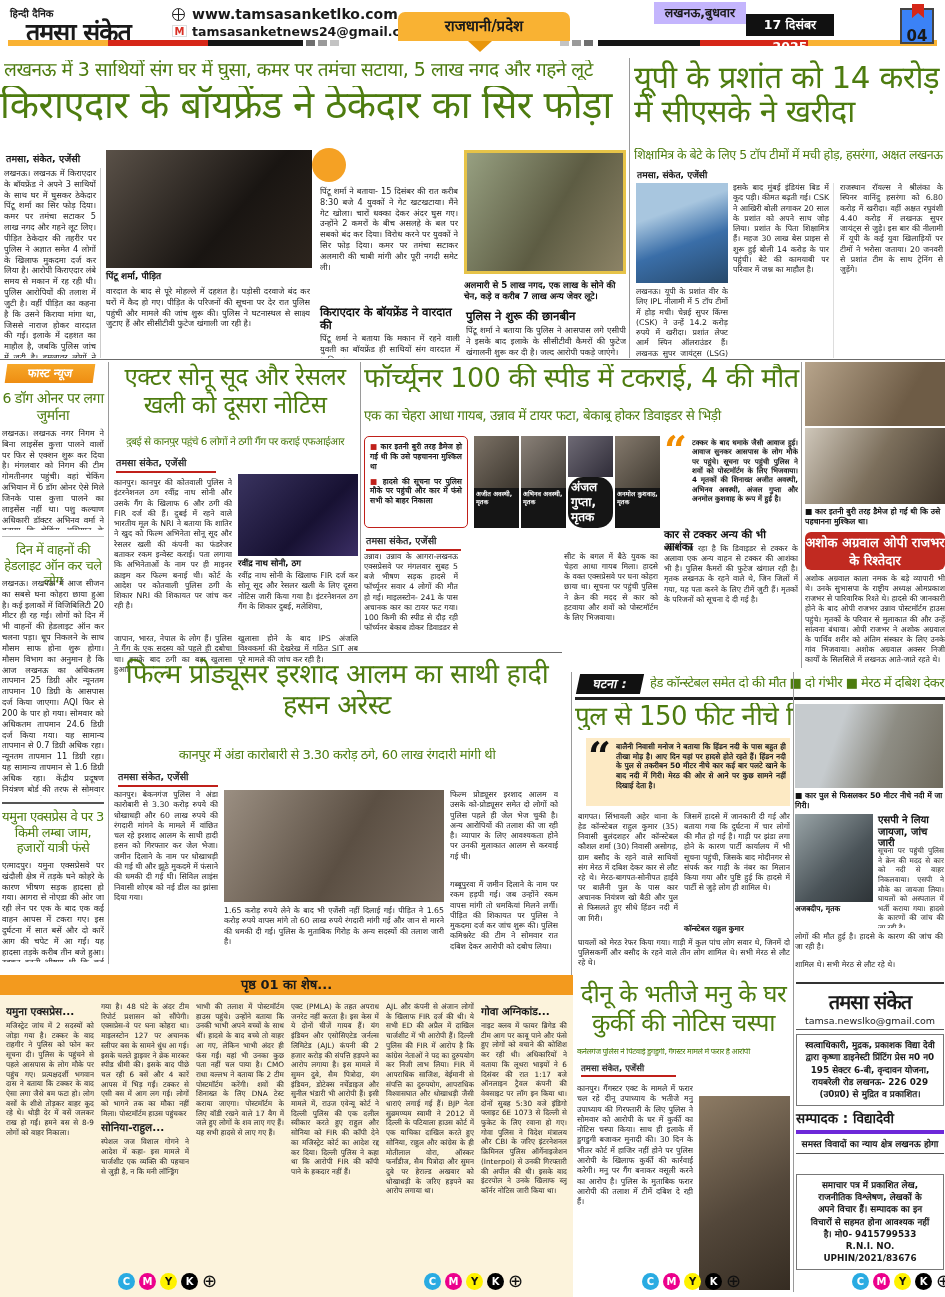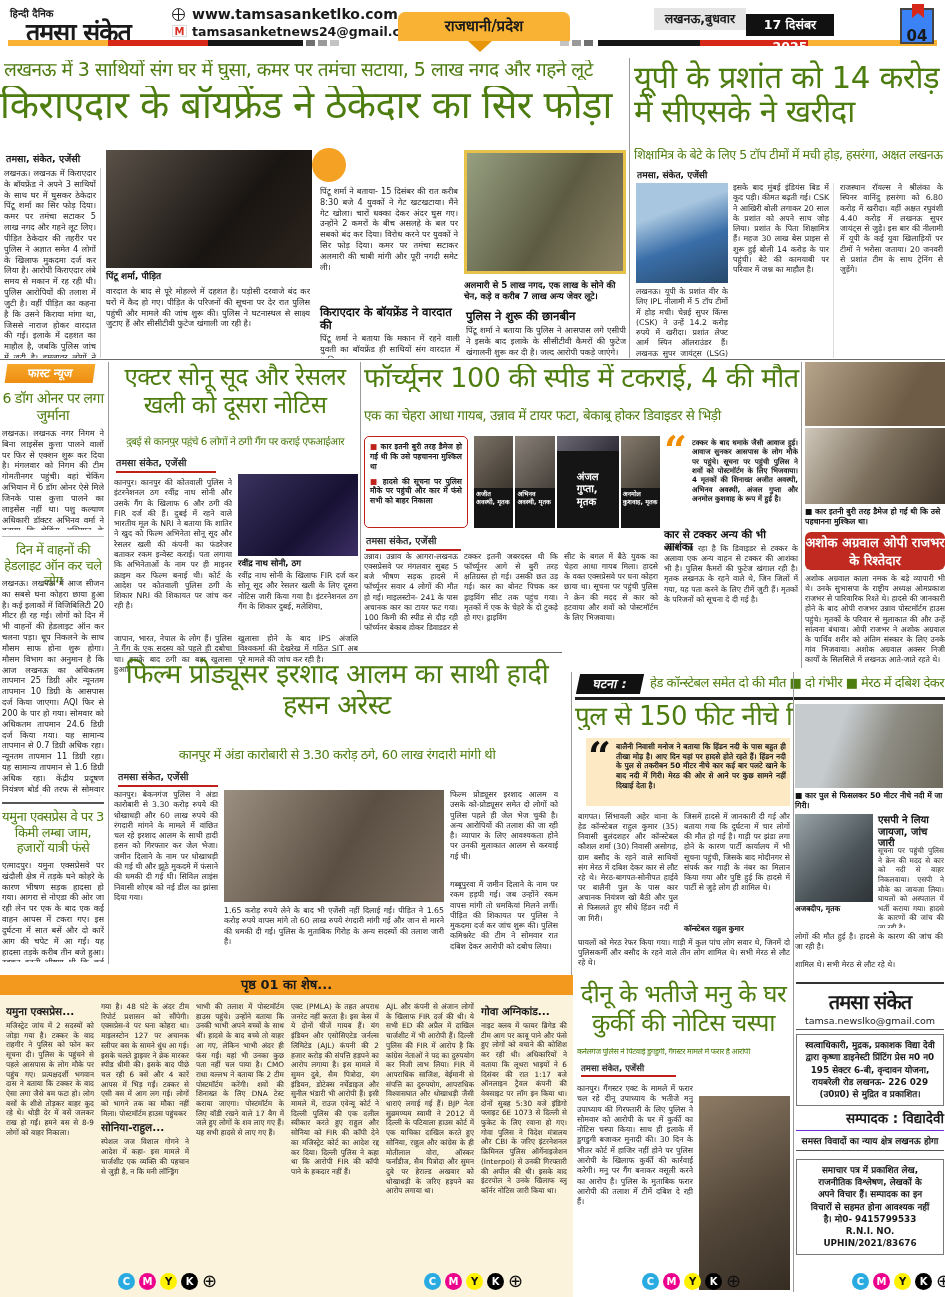--- a/index.html
+++ b/index.html
@@ -52,21 +52,21 @@
   <div class="abs" style="left:560px;top:40px;width:9px;height:6px;background:#c3c3c3;"></div>
   <div class="abs" style="left:572px;top:40px;width:9px;height:6px;background:#9a9a9a;"></div>
   <div class="abs" style="left:584px;top:40px;width:9px;height:6px;background:#6f6f6f;"></div>
   <div class="abs" style="left:598px;top:40px;width:102px;height:6px;background:#161616;"></div>
   <div class="abs" style="left:700px;top:40px;width:108px;height:6px;background:#d62718;"></div>
   <div class="abs" style="left:808px;top:40px;width:129px;height:6px;background:#f9b233;"></div>
 
   <div class="abs center" style="left:398px;top:12px;width:172px;height:29px;background:#f9b233;border-radius:7px 7px 0 0;font-size:15px;font-weight:800;line-height:29px;">राजधानी/प्रदेश</div>
   <div class="abs" style="left:468px;top:41px;width:0;height:0;border-left:12px solid transparent;border-right:12px solid transparent;border-top:11px solid #e8960c;"></div>
 
-  <div class="abs center" style="left:654px;top:8px;width:92px;height:22px;background:#e5e5e5;font-size:12.5px;font-weight:800;line-height:22px;">लखनऊ,बुधवार</div>
+  <div class="abs center" style="left:654px;top:2px;width:92px;height:22px;background:#c4b5fd;font-size:12.5px;font-weight:800;line-height:22px;">लखनऊ,बुधवार</div>
   <div class="abs center" style="left:746px;top:14px;width:88px;height:22px;background:#111;color:#fff;font-size:12.5px;font-weight:800;line-height:22px;">17 दिसंबर 2025</div>
   <div class="abs center" style="left:900px;top:8px;width:34px;height:36px;border:2px solid #444;background:#3b82f6;font-size:15px;font-weight:800;line-height:52px;">04</div>
   <div class="abs" style="left:912px;top:4px;width:12px;height:14px;background:#d62718;clip-path:polygon(0 0,100% 0,100% 100%,50% 65%,0 100%);"></div>
 
   <div class="abs headline nowrap" style="left:4px;top:60px;width:624px;font-size:19px;">लखनऊ में 3 साथियों संग घर में घुसा, कमर पर तमंचा सटाया, 5 लाख नगद और गहने लूटे</div>
   <div class="abs headline nowrap" style="left:0px;top:86px;width:628px;font-size:38px;">किराएदार के बॉयफ्रेंड ने ठेकेदार का सिर फोड़ा</div>
   <div class="abs" style="left:6px;top:152px;font-size:9.5px;font-weight:700;">तमसा, संकेत, एजेंसी</div>
   <div class="abs bodytext" style="left:4px;top:168px;width:97px;height:190px;overflow:hidden;border-right:1px solid #ccc;padding-right:4px;">लखनऊ। लखनऊ में किराएदार के बॉयफ्रेंड ने अपने 3 साथियों के साथ घर में घुसकर ठेकेदार पिंटू शर्मा का सिर फोड़ दिया। कमर पर तमंचा सटाकर 5 लाख नगद और गहने लूट लिए। पीड़ित ठेकेदार की तहरीर पर पुलिस ने अज्ञात समेत 4 लोगों के खिलाफ मुकदमा दर्ज कर लिया है। आरोपी किराएदार लंबे समय से मकान में रह रही थी। पुलिस आरोपियों की तलाश में जुटी है। वहीं पीड़ित का कहना है कि उसने किराया मांगा था, जिससे नाराज होकर वारदात की गई। इलाके में दहशत का माहौल है, जबकि पुलिस जांच में जुटी है। हमलावर लोगों ने लूटकर भागने से पहले धमकी भी दी।</div>
 
   <div class="abs photo" style="left:106px;top:150px;width:206px;height:118px;background:linear-gradient(130deg,#5a5148,#191512 60%,#2c241d);"></div>
@@ -130,36 +130,35 @@
     <div style="flex:1;display:flex;flex-direction:column;">
       <div class="photo" style="height:52px;background:linear-gradient(135deg,#7c7266,#3c362e);"></div>
       <div style="background:#151515;color:#fff;font-size:6.4px;font-weight:700;flex:1;padding:2px;line-height:1.25;">अजीत अवस्थी, मृतक</div>
     </div>
     <div style="flex:1;display:flex;flex-direction:column;">
       <div class="photo" style="height:52px;background:linear-gradient(135deg,#8a8178,#45403a);"></div>
       <div style="background:#151515;color:#fff;font-size:6.4px;font-weight:700;flex:1;padding:2px;line-height:1.25;">अभिनव अवस्थी, मृतक</div>
     </div>
     <div style="flex:1;display:flex;flex-direction:column;">
       <div class="photo" style="height:52px;background:linear-gradient(135deg,#6e6a75,#2f2c38);"></div>
-      <div style="background:#151515;color:#fff;font-size:10px;font-weight:700;flex:1;padding:20px;line-height:1.25;">अंजल गुप्ता, मृतक</div>
+      <div style="background:#151515;color:#fff;font-size:12px;font-weight:700;flex:1;padding:3px;line-height:1.25;border-radius:15px;">अंजल गुप्ता, मृतक</div>
     </div>
     <div style="flex:1;display:flex;flex-direction:column;">
       <div class="photo" style="height:52px;background:linear-gradient(135deg,#857a6d,#403a31);"></div>
       <div style="background:#151515;color:#fff;font-size:6.4px;font-weight:700;flex:1;padding:2px;line-height:1.25;">अनमोल कुशवाह, मृतक</div>
     </div>
   </div>
 
   <div class="abs" style="left:664px;top:436px;width:134px;height:86px;">
     <span class="quote-mark abs" style="left:0;top:0;">“</span>
     <div class="abs" style="left:28px;top:2px;width:106px;height:84px;overflow:hidden;font-size:7.2px;line-height:1.3;font-weight:700;text-align:justify;">टक्कर के बाद धमाके जैसी आवाज हुई। आवाज सुनकर आसपास के लोग मौके पर पहुंचे। सूचना पर पहुंची पुलिस ने शवों को पोस्टमॉर्टम के लिए भिजवाया। 4 मृतकों की शिनाख्त अजीत अवस्थी, अभिनव अवस्थी, अंजल गुप्ता और अनमोल कुशवाह के रूप में हुई है।</div>
   </div>
 
   <div class="abs byline" style="left:366px;top:534px;width:95px;">तमसा संकेत, एजेंसी</div>
   <div class="abs bodytext" style="left:364px;top:552px;width:94px;height:78px;overflow:hidden;font-size:7.7px;">उन्नाव। उन्नाव के आगरा-लखनऊ एक्सप्रेसवे पर मंगलवार सुबह 5 बजे भीषण सड़क हादसे में फॉर्च्यूनर सवार 4 लोगों की मौत हो गई। माइलस्टोन- 241 के पास अचानक कार का टायर फट गया। 100 किमी की स्पीड से दौड़ रही फॉर्च्यूनर बेकाबू होकर डिवाइडर से जा टकराई।</div>
-  <div class="abs bodytext" style="left:464px;top:552px;width:94px;height:78px;overflow:hidden;font-size:7.7px;">टक्कर इतनी जबरदस्त थी कि फॉर्च्यूनर आगे से बुरी तरह क्षतिग्रस्त हो गई। उसकी छत उड़ गई। कार का बोनट पिचक कर ड्राइविंग सीट तक पहुंच गया। मृतकों में एक के चेहरे के दो टुकड़े हो गए। ड्राइविंग</div>
   <div class="abs bodytext" style="left:564px;top:552px;width:94px;height:78px;overflow:hidden;font-size:7.7px;">सीट के बगल में बैठे युवक का चेहरा आधा गायब मिला। हादसे के वक्त एक्सप्रेसवे पर घना कोहरा छाया था। सूचना पर पहुंची पुलिस ने क्रेन की मदद से कार को हटवाया और शवों को पोस्टमॉर्टम के लिए भिजवाया।</div>
   <div class="abs crosshead" style="left:664px;top:528px;width:134px;font-size:10.5px;">कार से टक्कर अन्य की भी आशंका</div>
   <div class="abs bodytext" style="left:664px;top:544px;width:134px;height:86px;overflow:hidden;font-size:7.7px;">बताया जा रहा है कि डिवाइडर से टक्कर के अलावा एक अन्य वाहन से टक्कर की आशंका भी है। पुलिस कैमरों की फुटेज खंगाल रही है। मृतक लखनऊ के रहने वाले थे, जिन जिलों में गया, यह पता करने के लिए टीमें जुटी हैं। मृतकों के परिजनों को सूचना दे दी गई है।</div>
 
   <div class="abs vrule" style="left:801px;top:362px;height:306px;"></div>
 
   <div class="abs photo" style="left:805px;top:362px;width:140px;height:64px;background:linear-gradient(120deg,#b7a48b,#6e5c46 70%);"></div>
   <div class="abs photo" style="left:805px;top:428px;width:140px;height:76px;background:linear-gradient(120deg,#cfc7ba,#7c6f5c 50%,#443a2e);"></div>
   <div class="abs cap sq" style="left:805px;top:507px;width:140px;font-size:7.8px;">कार इतनी बुरी तरह डैमेज हो गई थी कि उसे पहचानना मुश्किल था।</div>
   <div class="abs center" style="left:805px;top:532px;width:140px;height:38px;background:#c12a21;color:#fff;font-size:13px;font-weight:800;line-height:1.35;padding-top:2px;border-radius:6px;">अशोक अग्रवाल ओपी राजभर के रिश्तेदार</div>
@@ -231,23 +230,23 @@
   </div>
   <div class="abs" style="left:481px;top:1002px;width:86px;height:290px;overflow:hidden;">
     <div class="band-head">गोवा अग्निकांड...</div>
     <div class="band-col">नाइट क्लब में फायर ब्रिगेड की टीम आग पर काबू पाने और फंसे हुए लोगों को बचाने की कोशिश कर रही थी। अधिकारियों ने बताया कि लूथरा भाइयों ने 6 दिसंबर की रात 1:17 बजे ऑनलाइन ट्रैवल कंपनी की वेबसाइट पर लॉग इन किया था। दोनों सुबह 5:30 बजे इंडिगो फ्लाइट 6E 1073 से दिल्ली से फुकेट के लिए रवाना हो गए। गोवा पुलिस ने विदेश मंत्रालय और CBI के जरिए इंटरनेशनल क्रिमिनल पुलिस ऑर्गेनाइजेशन (Interpol) से उनकी गिरफ्तारी की अपील की थी। इसके बाद इंटरपोल ने उनके खिलाफ ब्लू कॉर्नर नोटिस जारी किया था।</div>
   </div>
 
   <div class="abs" style="left:796px;top:982px;width:148px;height:285px;border-top:2px solid #333;padding-top:4px;">
     <div class="center" style="font-size:20px;font-weight:800;letter-spacing:-1px;">तमसा संकेत</div>
     <div class="center" style="font-size:9.5px;border-bottom:1px solid #555;padding-bottom:3px;">tamsa.newslko@gmail.com</div>
     <div class="center" style="font-size:8.8px;font-weight:700;border:1px solid #777;margin-top:4px;padding:4px 5px;line-height:1.4;">स्वत्वाधिकारी, मुद्रक, प्रकाशक विद्या देवी द्वारा कृष्णा डाइनेस्टी प्रिंटिंग प्रेस म0 न0 195 सेक्टर 6-बी, वृन्दावन योजना, रायबरेली रोड लखनऊ- 226 029 (उ0प्र0) से मुद्रित व प्रकाशित।</div>
-    <div style="font-size:13.5px;font-weight:800;border-bottom:1px solid #6d28d9;padding:3px 0;text-align:right;">सम्पादक : विद्यादेवी</div>
+    <div style="font-size:13.5px;font-weight:800;border-bottom:4px solid #6d28d9;padding:3px 0;">सम्पादक : विद्यादेवी</div>
     <div style="font-size:9px;font-weight:700;padding:3px 0;border-bottom:1px solid #555;text-align:center;">समस्त विवादों का न्याय क्षेत्र लखनऊ होगा</div>
-    <div class="center" style="font-size:8.8px;font-weight:700;border:1px solid #777;margin-top:8px;padding:4px 12px;line-height:1.4;">समाचार पत्र में प्रकाशित लेख, राजनीतिक विश्लेषण, लेखकों के अपने विचार हैं। सम्पादक का इन विचारों से सहमत होना आवश्यक नहीं है। मो0- 9415799533 R.N.I. NO. UPHIN/2021/83676</div>
+    <div class="center" style="font-size:8.8px;font-weight:700;border:1px solid #777;margin-top:20px;padding:4px 12px;line-height:1.4;">समाचार पत्र में प्रकाशित लेख, राजनीतिक विश्लेषण, लेखकों के अपने विचार हैं। सम्पादक का इन विचारों से सहमत होना आवश्यक नहीं है। मो0- 9415799533 R.N.I. NO. UPHIN/2021/83676</div>
   </div>
 
   <div class="abs cmyk" style="left:118px;top:1272px;">
     <span class="dot c">C</span>
     <span class="dot m">M</span>
     <span class="dot y">Y</span>
     <span class="dot k">K</span>
     <span class="reg">⊕</span>
   </div>
   <div class="abs cmyk" style="left:424px;top:1272px;">

